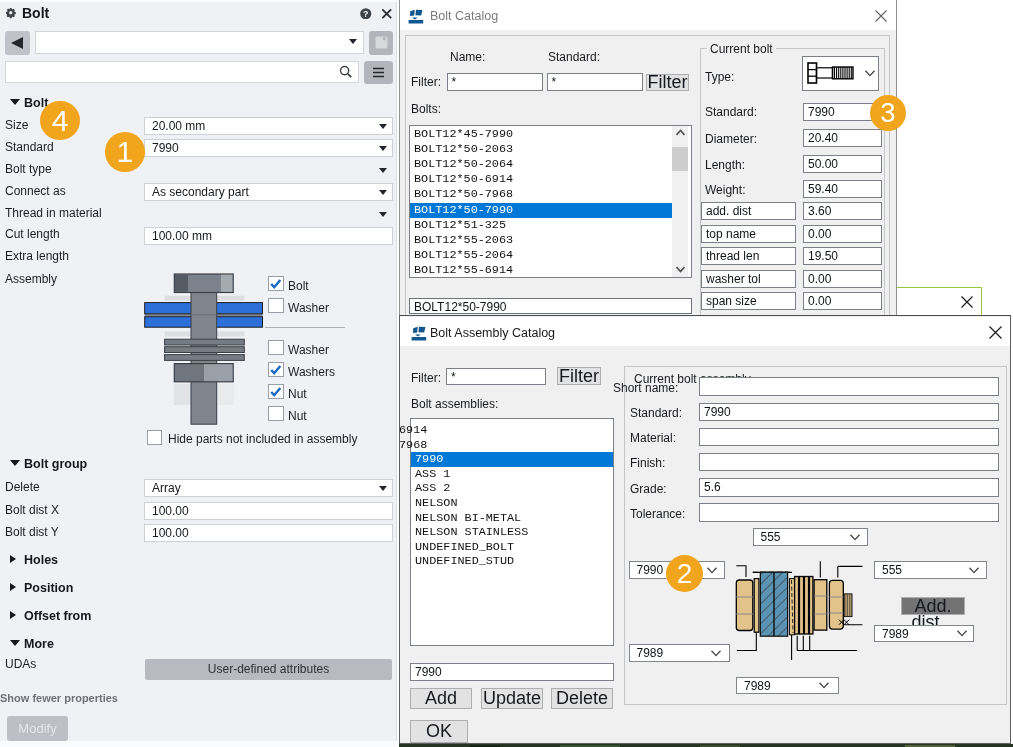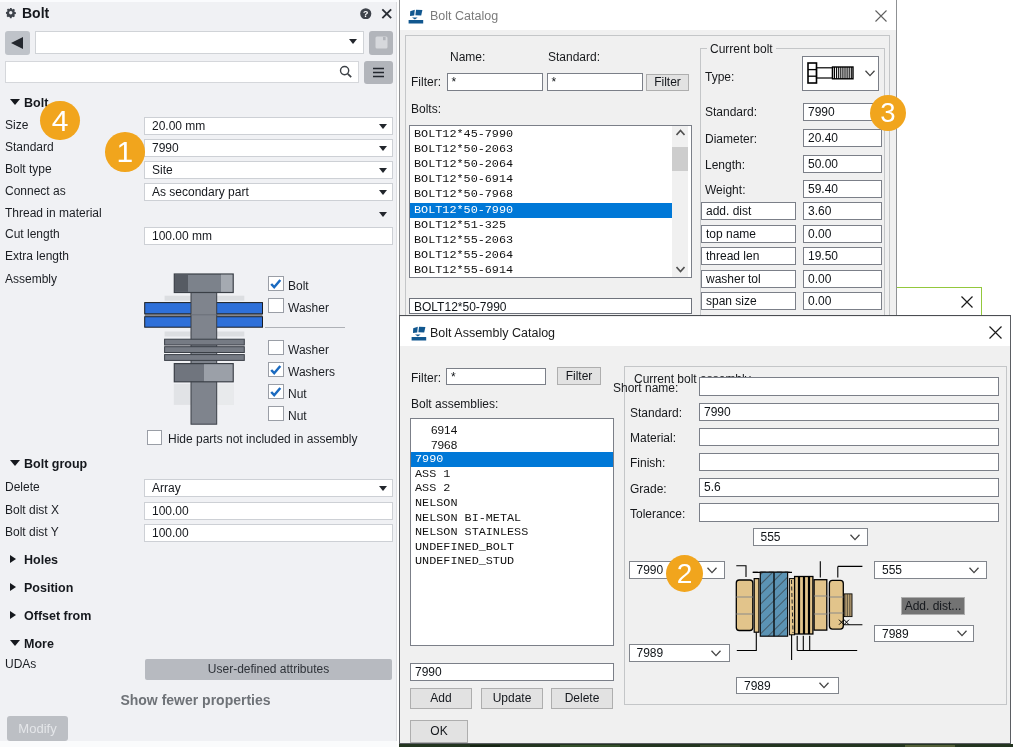--- a/index.html
+++ b/index.html
@@ -8,21 +8,21 @@
 #stage{position:relative;width:1013px;height:647px}
 .lbl{position:absolute;font-size:12px;color:#1b1e23;white-space:nowrap;line-height:13px}
 .inp{position:absolute;background:#fff;border:1px solid #cdd0d5;font-size:12px;color:#15181d;padding-left:7px;line-height:16px;white-space:nowrap}
 .tri{position:absolute;width:0;height:0;border-left:4.5px solid transparent;border-right:4.5px solid transparent;border-top:5px solid #22262c}
 .sec{position:absolute;font-size:12.5px;font-weight:bold;color:#15181d;white-space:nowrap}
 .st{position:absolute;width:0;height:0}
 .st.d{border-left:5.2px solid transparent;border-right:5.2px solid transparent;border-top:6.8px solid #15181d}
 .st.r{border-top:4.5px solid transparent;border-bottom:4.5px solid transparent;border-left:6px solid #15181d}
 .ck{position:absolute;width:15.5px;height:15.5px;background:#fff;border:1px solid #9a9ea6}
 .wtb{position:absolute;background:#fff;border:1px solid #7b7f88;font-size:12px;color:#101418;padding-left:4px;line-height:16px;white-space:nowrap}
-.btn{position:absolute;background:#e2e2e2;border:1px solid #aeaeae;font-size:12px;color:#15181d;text-align:center}
+.btn{position:absolute;background:#e2e2e2;border:1px solid #aeaeae;font-size:18px;color:#15181d;text-align:center}
 .gb{position:absolute;border:1px solid #c4c6c8}
 .dlbl{position:absolute;font-size:12px;color:#17191c;white-space:nowrap}
 .cmb2{position:absolute;background:#fff;border:1px solid #81858c;font-size:12px;color:#101418;padding-left:7px;line-height:16px}
 </style>
 </head>
 <body>
 <div id="stage">
 
 <div class="ab" id="panel" style="left:0;top:0;width:397px;height:747px;background:#f0f1f4;border-right:1px solid #dcdde0"></div>
 <div class="ab" style="left:0;top:0;width:397px;height:1.5px;background:#fafbfd"></div>
@@ -66,21 +66,20 @@
 <div class="lbl" style="left:5px;top:162.5px">Bolt type</div>
 <div class="lbl" style="left:5px;top:184.5px">Connect as</div>
 <div class="lbl" style="left:5px;top:206.5px">Thread in material</div>
 <div class="lbl" style="left:5px;top:228px">Cut length</div>
 <div class="lbl" style="left:5px;top:250px">Extra length</div>
 <div class="lbl" style="left:5px;top:272.5px">Assembly</div>
 <div class="inp" style="left:144px;top:117px;width:249px;height:18px">20.00 mm</div>
     <div class="tri" style="left:379px;top:124px"></div>
 <div class="inp" style="left:144px;top:139px;width:249px;height:18px">7990</div>
     <div class="tri" style="left:379px;top:146px"></div>
-<div class="inp" style="left:144px;top:161px;width:249px;height:18px">Site</div>
     <div class="tri" style="left:379px;top:168px"></div>
 <div class="inp" style="left:144px;top:182.5px;width:249px;height:18px">As secondary part</div>
     <div class="tri" style="left:379px;top:189.5px"></div>
     <div class="tri" style="left:379px;top:211.5px"></div>
 <div class="inp" style="left:144px;top:226.5px;width:249px;height:18px">100.00 mm</div>
 
 <div class="ab" style="left:40.3px;top:100.8px;width:39.5px;height:39.5px;border-radius:50%;background:#f1a51d;color:#fff;font-size:30px;text-align:center;line-height:39.5px">4</div>
 <div class="ab" style="left:105px;top:132.2px;width:39.5px;height:39.5px;border-radius:50%;background:#f1a51d;color:#fff;font-size:30px;text-align:center;line-height:39.5px">1</div>
 
 <svg class="ab" style="left:140px;top:270px" width="130" height="158" viewBox="0 0 130 158">
@@ -150,21 +149,21 @@
 <div class="st r" style="left:10px;top:554.5px"></div>
 <div class="sec" style="left:24px;top:553px">Holes</div>
 <div class="st r" style="left:10px;top:582.5px"></div>
 <div class="sec" style="left:24px;top:581px">Position</div>
 <div class="st r" style="left:10px;top:610.5px"></div>
 <div class="sec" style="left:24px;top:609px">Offset from</div>
 <div class="st d" style="left:9.5px;top:640px"></div>
 <div class="sec" style="left:24px;top:637px">More</div>
 <div class="lbl" style="left:5px;top:658px">UDAs</div>
 <div class="ab" style="left:145px;top:659px;width:247px;height:21px;background:#b7bac0;border-radius:2px;font-size:12px;color:#2e3238;text-align:center;line-height:21px">User-defined attributes</div>
-<div class="ab" style="left:0;top:692px;width:391px;font-size:14px;font-weight:bold;color:#6e7277;text-align:center">Show fewer properties</div>
+<div class="ab" style="left:0;top:692px;width:391px;font-size:11px;font-weight:bold;color:#6e7277;text-align:left">Show fewer properties</div>
 <div class="ab" style="left:7px;top:716px;width:61px;height:25px;background:#bcbfc4;border-radius:3px;font-size:13px;color:#e4e6e9;text-align:center;line-height:25px">Modify</div>
 <div class="ab" style="left:0;top:741px;width:397px;height:6px;background:#fafbfc"></div>
 
 <div class="ab" style="left:897px;top:287px;width:85px;height:29px;background:#fff;border-top:1px solid #93c83d;border-right:1px solid #93c83d"></div>
 <svg class="ab" style="left:959px;top:294px" width="16" height="16" viewBox="0 0 16 16">
       <path d="M2.5 2.5 L13.5 13.5 M13.5 2.5 L2.5 13.5" stroke="#1c1c1c" stroke-width="1.2"></path>
     </svg>
 
 <div class="ab" style="left:399px;top:744px;width:614px;height:3px;background:#233520"></div>
 <div class="ab" style="left:560px;top:744.5px;width:60px;height:2.5px;background:#35502c"></div>
@@ -281,21 +280,21 @@
 <div class="ab" style="left:430px;top:326px;font-size:12.5px;color:#1a1a1a">Bolt Assembly Catalog</div>
 <svg class="ab" style="left:989px;top:326px" width="13" height="13" viewBox="0 0 13 13">
       <path d="M0.5 0.5 L12.5 12.5 M12.5 0.5 L0.5 12.5" stroke="#1a1a1a" stroke-width="1.2"></path>
     </svg>
 
 <div class="dlbl" style="left:411px;top:371px">Filter:</div>
 <div class="wtb" style="left:446px;top:367.5px;width:100px;height:17.5px">*</div>
 <div class="btn" style="left:557px;top:367px;width:44px;height:18px;line-height:16px">Filter</div>
 <div class="dlbl" style="left:411px;top:397px">Bolt assemblies:</div>
 <div class="ab" style="left:410px;top:418px;width:204px;height:228px;background:#fff;border:1px solid #7b7f88"></div>
-<div class="ab" style="left:431px;top:423px;font-family:Liberation Sans, sans-serif;font-size:11.8px;line-height:14.6px;color:#111;white-space:pre">6914
+<div class="ab" style="left:399px;top:423px;font-family:Liberation Mono, monospace;font-size:11.8px;line-height:14.6px;color:#111;white-space:pre">6914
 7968</div>
 <div class="ab" style="left:411px;top:452.2px;width:202px;height:14.6px;background:#0078d7"></div>
 <div class="ab" style="left:415px;top:452.2px;font-family:'Liberation Mono',monospace;font-size:11.8px;line-height:14.6px;color:#fff;white-space:pre">7990</div>
 <div class="ab" style="left:415px;top:466.8px;font-family:'Liberation Mono',monospace;font-size:11.8px;line-height:14.6px;color:#111;white-space:pre">ASS 1
 ASS 2
 NELSON
 NELSON BI-METAL
 NELSON STAINLESS
 UNDEFINED_BOLT
 UNDEFINED_STUD</div>

